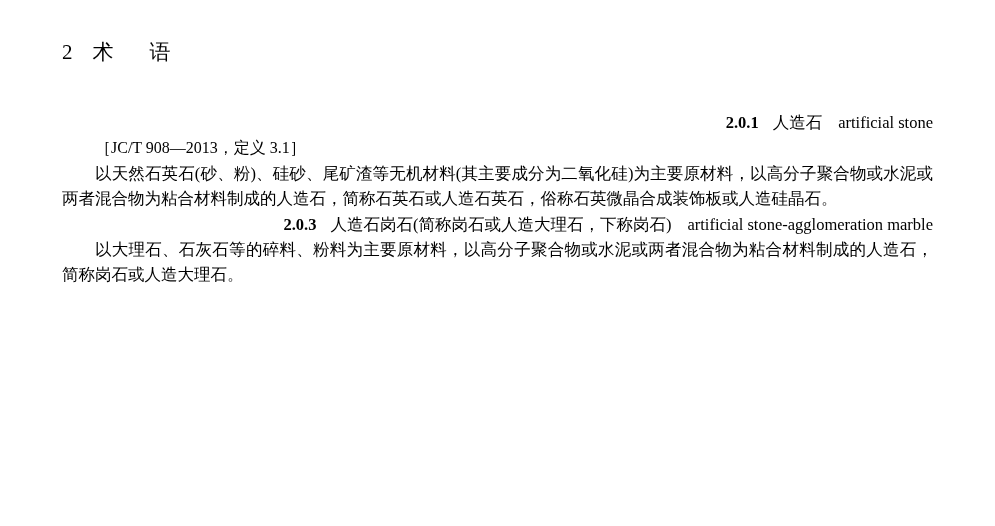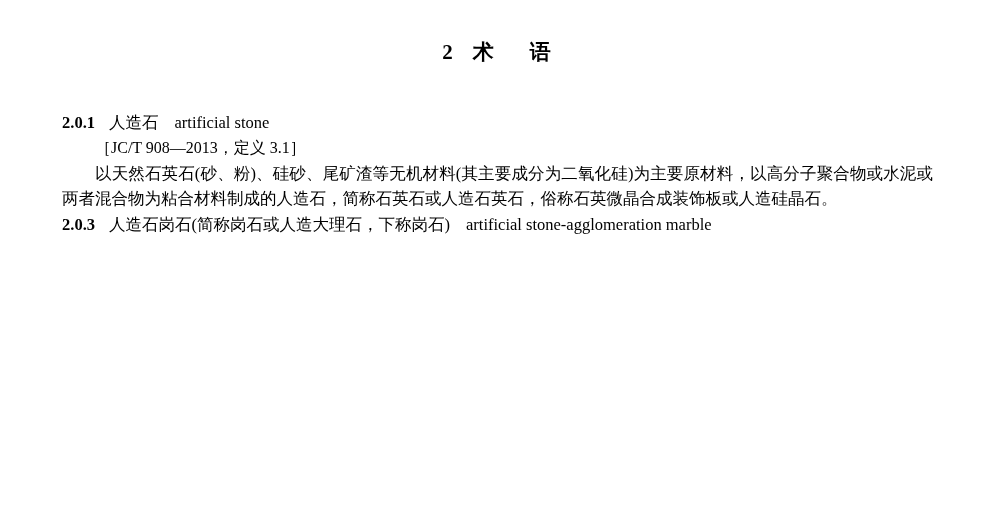--- a/index.html
+++ b/index.html
@@ -15,42 +15,43 @@
     overflow: hidden;
   }
   .page {
     position: relative;
     width: 995px;
     height: 526px;
     box-sizing: border-box;
     padding: 0 62px;
   }
   .chapter-title {
-    text-align: center;
+    text-align: left;
     font-size: 21px;
-    font-weight: bold;
+    font-weight: normal;
     letter-spacing: 2px;
     margin-top: 38px;
     margin-bottom: 4px;
     font-family: "Liberation Serif", "DejaVu Serif", serif;
   }
   .chapter-title .num {
     margin-right: 18px;
   }
   .chapter-title .w1 {
     margin-right: 34px;
   }
   .body-block {
     margin-top: 44px;
   }
   .term-head {
     font-size: 16.5px;
     line-height: 25px;
     margin: 0;
     white-space: nowrap;
+    text-align: right;
   }
   .term-head .clause {
     font-weight: bold;
     font-family: "Liberation Serif", "DejaVu Serif", serif;
   }
   .term-head .cn {
     margin-left: 14px;
   }
   .term-head .en {
     margin-left: 16px;
@@ -85,15 +86,16 @@
     <p class="term-head">
       <span class="clause">2.0.1</span><span class="cn">人造石</span><span class="en">artificial stone</span>
     </p>
     <p class="source">［JC/T 908—2013，定义 3.1］</p>
 
     <p class="para">以天然石英石(砂、粉)、硅砂、尾矿渣等无机材料(其主要成分为二氧化硅)为主要原材料，以高分子聚合物或水泥或两者混合物为粘合材料制成的人造石，简称石英石或人造石英石，俗称石英微晶合成装饰板或人造硅晶石。</p>
 
     <p class="term-head">
       <span class="clause">2.0.3</span><span class="cn">人造石岗石(简称岗石或人造大理石，下称岗石)</span><span class="en">artificial stone-agglomeration marble</span>
     </p>
+    <p class="para">以大理石、石灰石等的碎料、粉料为主要原材料，以高分子聚合物或水泥或两者混合物为粘合材料制成的人造石，简称岗石或人造大理石。</p>
 
   </div>
 </div>
 
 </body></html>

